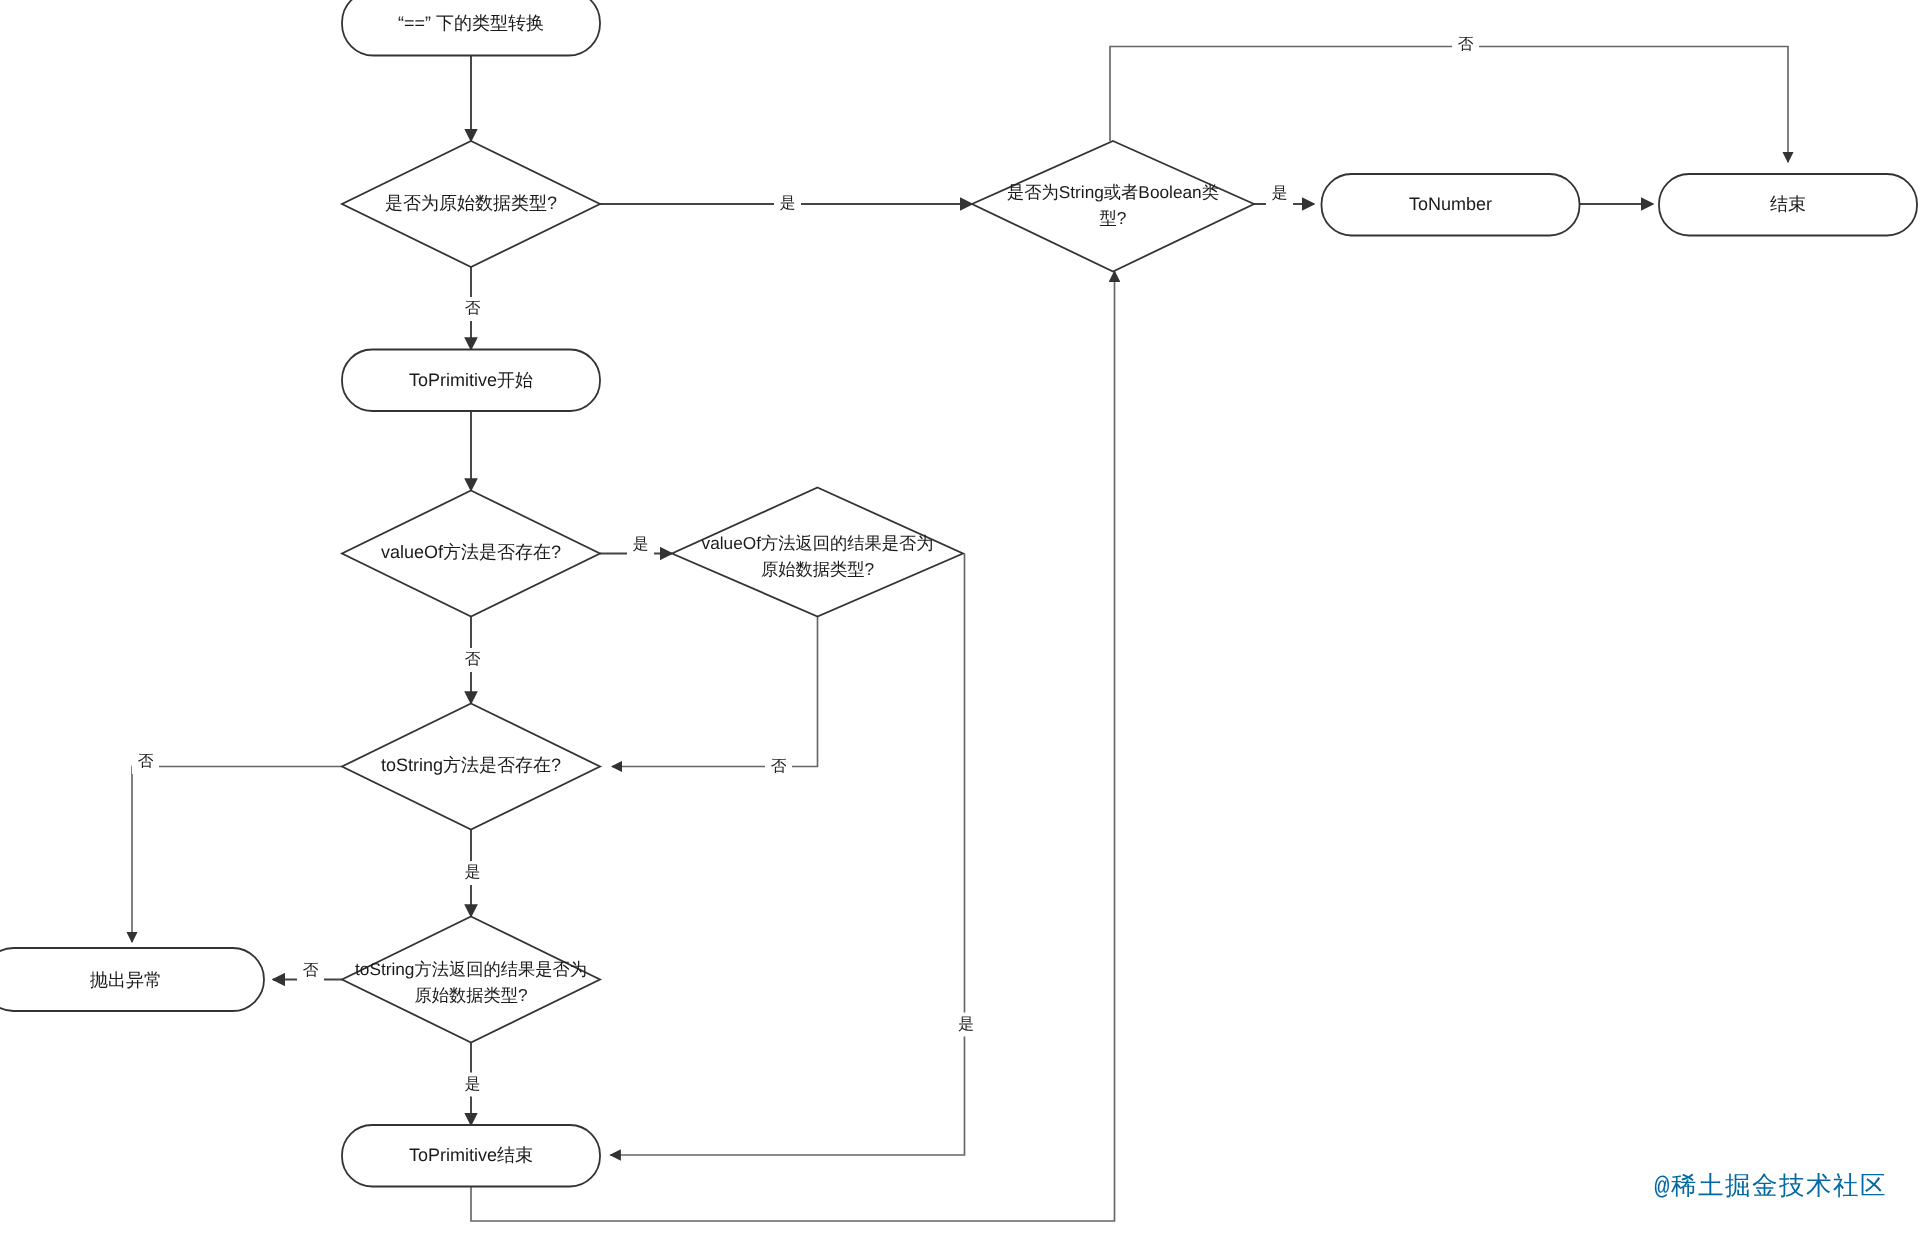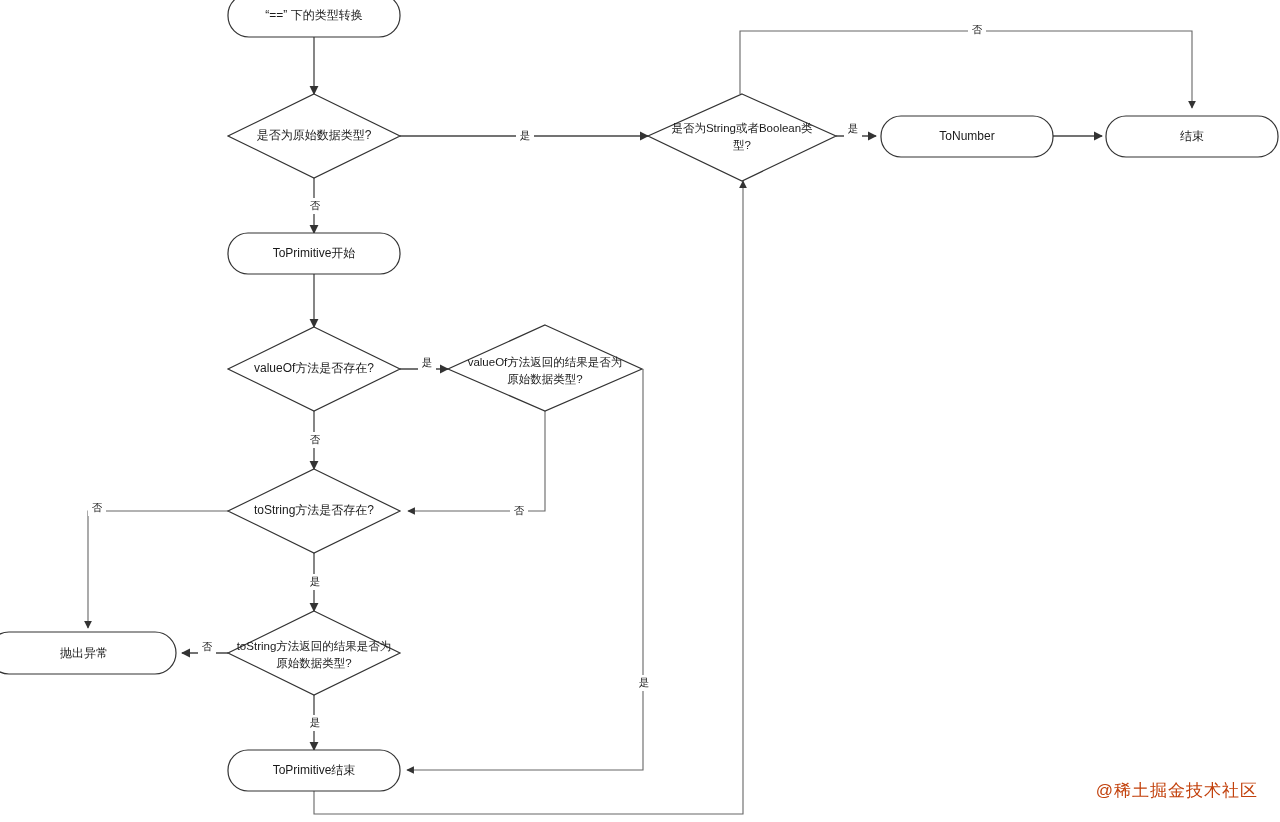--- a/index.html
+++ b/index.html
@@ -51,23 +51,23 @@
     font-family: "Liberation Sans", "DejaVu Sans", sans-serif;
     font-size: 10.5px;
     fill: #222222;
     text-anchor: middle;
     dominant-baseline: middle;
   }
   .watermark {
     position: absolute;
     right: 22px;
     bottom: 20px;
-    font-family: Liberation Sans, sans-serif;
+    font-family: Liberation Mono, monospace;
     font-size: 17px;
-    color: #c2410c;
+    color: #0369a1;
     letter-spacing: 1px;
     user-select: none;
   }
 </style>
 </head>
 <body>
 
 <div id="flow-root">
 
   <svg id="flow-svg" viewBox="0 0 1280 822" xmlns="http://www.w3.org/2000/svg">

